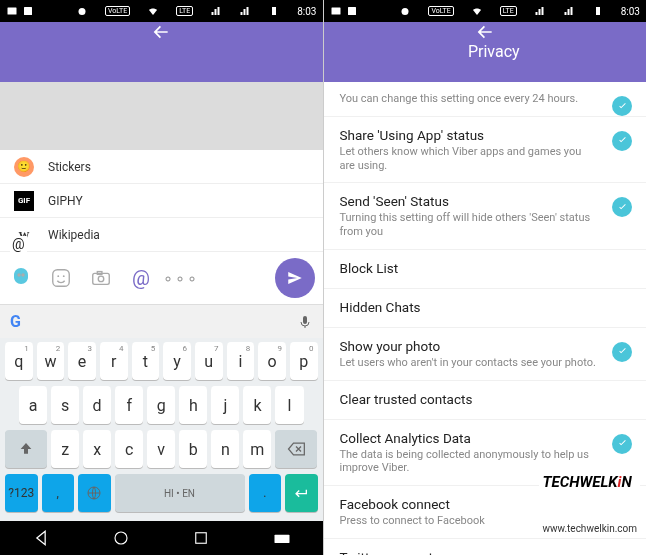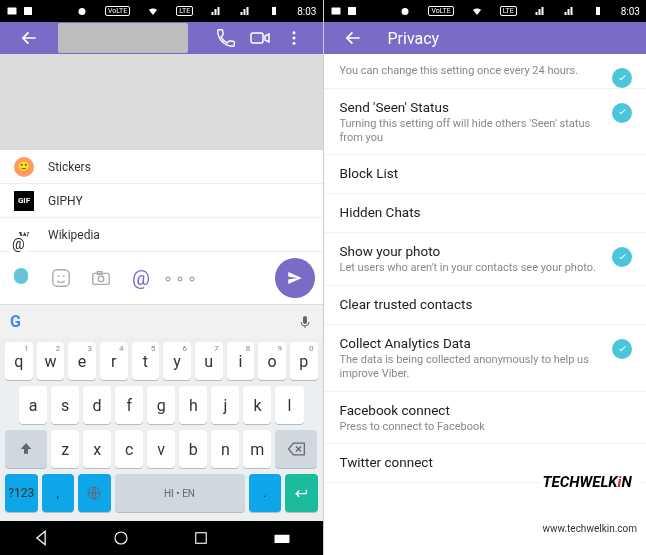--- a/index.html
+++ b/index.html
@@ -7,21 +7,21 @@
 .container{display:flex;width:646px;height:555px;}
 .phone{flex:1;position:relative;display:flex;flex-direction:column;border-right:1px solid #ccc;background:#fff;}
 .phone:last-child{border-right:none;}
 
 .status{height:22px;background:#000;color:#fff;display:flex;align-items:center;padding:0 6px;font-size:10px;}
 .status-left{display:flex;gap:4px;}
 .status-right{margin-left:auto;display:flex;gap:17px;align-items:center;justify-content:space-between;}
 .status svg{fill:#fff;width:12px;height:12px;}
 .lte{border:1px solid #fff;padding:0 2px;font-size:7px;border-radius:2px;}
 
-.header{height:32px;background:#7a6bc7;display:flex;align-items:center;padding:0 12px;color:#fff;}
+.header{height:60px;background:#7a6bc7;display:flex;align-items:center;padding:0 12px;color:#fff;flex-direction:column;}
 .header svg{fill:#fff;}
 .contact-bar{height:30px;background:#bdbdbd;flex:0 0 130px;margin-left:12px;border-radius:2px;}
 .hdr-spacer{flex:1;}
 .hdr-ico{width:34px;display:flex;justify-content:center;}
 
 .chat-body{flex:1;background:#dcdcdc;}
 .suggestions{background:#fff;}
 .sugg{display:flex;align-items:center;height:34px;padding:0 14px;border-bottom:1px solid #eee;font-size:12px;color:#333;}
 .sugg-ico{width:20px;height:20px;margin-right:14px;display:flex;align-items:center;justify-content:center;font-size:11px;font-weight:bold;}
 .sugg-ico.stickers{background:#ff9966;border-radius:50%;}
@@ -308,20 +308,29 @@
   <div class="settings-body" id="settings-list">
         <div class="set-item">
           <div class="d">You can change this setting once every 24 hours.</div>
           <div class="chk">
             <svg viewBox="0 0 24 24">
               <path d="M9 16l-4-4 1.4-1.4L9 13.2l8.6-8.6L19 6z"></path>
             </svg>
           </div>
         </div>
         <div class="set-item">
+          <div class="t">Share 'Using App' status</div>
+          <div class="d">Let others know which Viber apps and games you are using.</div>
+          <div class="chk">
+            <svg viewBox="0 0 24 24">
+              <path d="M9 16l-4-4 1.4-1.4L9 13.2l8.6-8.6L19 6z"></path>
+            </svg>
+          </div>
+        </div>
+        <div class="set-item">
           <div class="t">Send 'Seen' Status</div>
           <div class="d">Turning this setting off will hide others 'Seen' status from you</div>
           <div class="chk">
             <svg viewBox="0 0 24 24">
               <path d="M9 16l-4-4 1.4-1.4L9 13.2l8.6-8.6L19 6z"></path>
             </svg>
           </div>
         </div>
         <div class="set-item">
           <div class="t">Block List</div>

